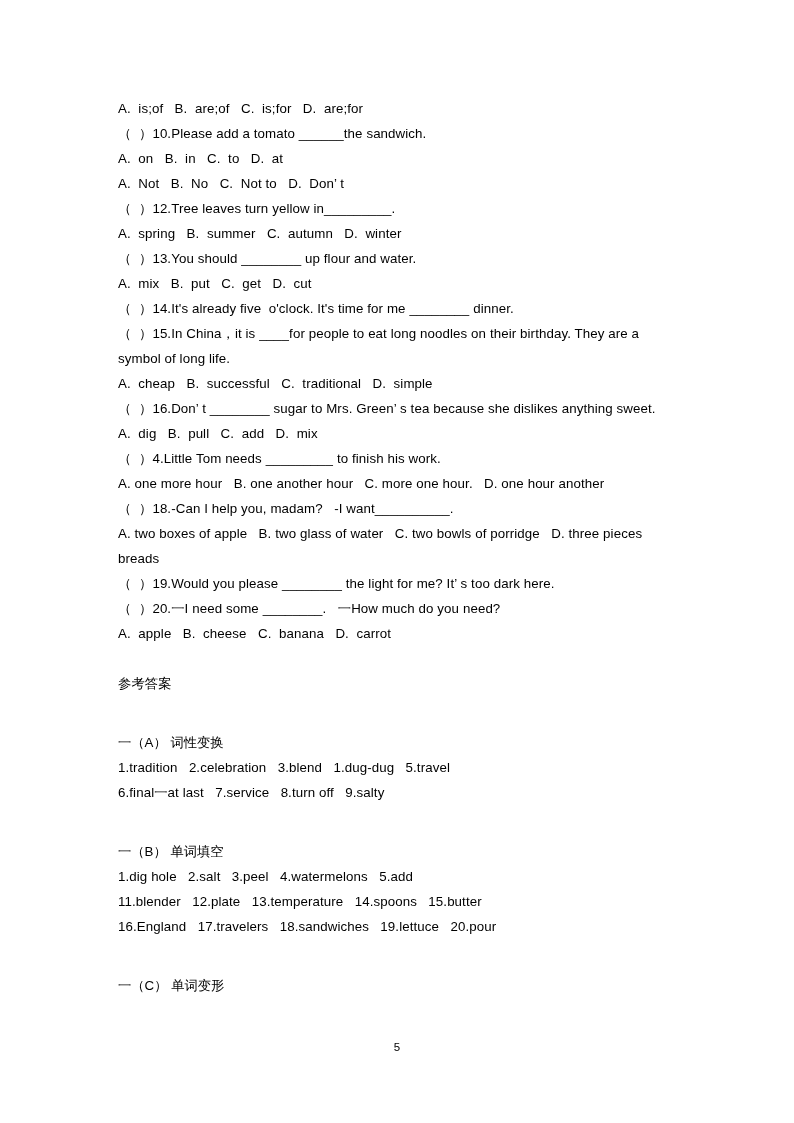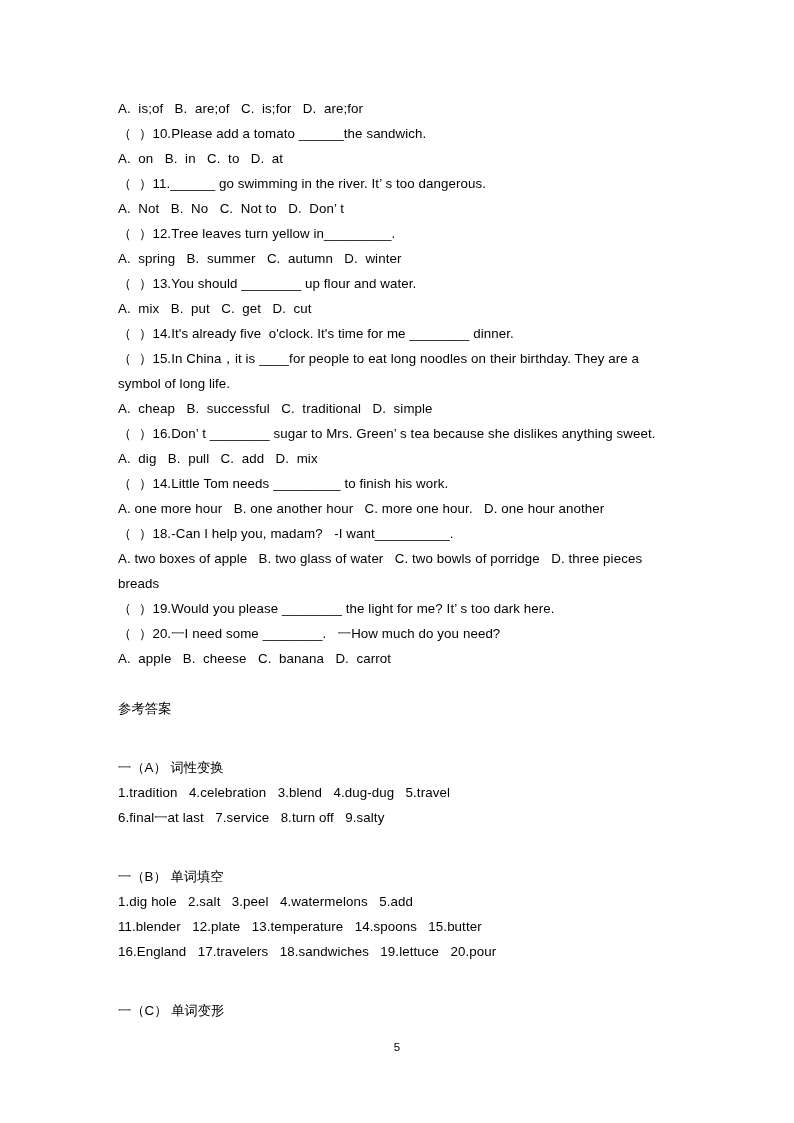--- a/index.html
+++ b/index.html
@@ -60,45 +60,44 @@
 </head>
 <body>
 
 <div class="page">
 
   <div class="content">
 
     <div class="line">A.  is;of   B.  are;of   C.  is;for   D.  are;for</div>
     <div class="line">（  ）10.Please add a tomato ______the sandwich.</div>
     <div class="line">A.  on   B.  in   C.  to   D.  at</div>
-    <div class="line">（  ）11.______ go swimming in the river. It’ s too dangerous.</div>
     <div class="line">A.  Not   B.  No   C.  Not to   D.  Don’ t</div>
     <div class="line">（  ）12.Tree leaves turn yellow in_________.</div>
     <div class="line">A.  spring   B.  summer   C.  autumn   D.  winter</div>
     <div class="line">（  ）13.You should ________ up flour and water.</div>
     <div class="line">A.  mix   B.  put   C.  get   D.  cut</div>
     <div class="line">（  ）14.It's already five  o'clock. It's time for me ________ dinner.</div>
     <div class="line">（  ）15.In China，it is ____for people to eat long noodles on their birthday. They are a symbol of long life.</div>
     <div class="line">A.  cheap   B.  successful   C.  traditional   D.  simple</div>
     <div class="line">（  ）16.Don’ t ________ sugar to Mrs. Green’ s tea because she dislikes anything sweet.</div>
     <div class="line">A.  dig   B.  pull   C.  add   D.  mix</div>
-    <div class="line">（  ）14.Little Tom needs _________ to finish his work.</div>
+    <div class="line">（  ）4.Little Tom needs _________ to finish his work.</div>
     <div class="line">A. one more hour   B. one another hour   C. more one hour.   D. one hour another</div>
     <div class="line">（  ）18.-Can I help you, madam?   -I want__________.</div>
     <div class="line">A. two boxes of apple   B. two glass of water   C. two bowls of porridge   D. three pieces breads</div>
     <div class="line">（  ）19.Would you please ________ the light for me? It’ s too dark here.</div>
     <div class="line">（  ）20.一I need some ________.   一How much do you need?</div>
     <div class="line">A.  apple   B.  cheese   C.  banana   D.  carrot</div>
 
     <div class="spacer"></div>
 
     <div class="line">参考答案</div>
 
     <div class="ans-head">一（A） 词性变换</div>
-    <div class="line">1.tradition   4.celebration   3.blend   4.dug-dug   5.travel</div>
+    <div class="line">1.tradition   2.celebration   3.blend   1.dug-dug   5.travel</div>
     <div class="line">6.final一at last   7.service   8.turn off   9.salty</div>
 
     <div class="ans-head">一（B） 单词填空</div>
     <div class="line">1.dig hole   2.salt   3.peel   4.watermelons   5.add</div>
     <div class="line">11.blender   12.plate   13.temperature   14.spoons   15.butter</div>
     <div class="line">16.England   17.travelers   18.sandwiches   19.lettuce   20.pour</div>
 
     <div class="ans-head">一（C） 单词变形</div>
 
   </div>

